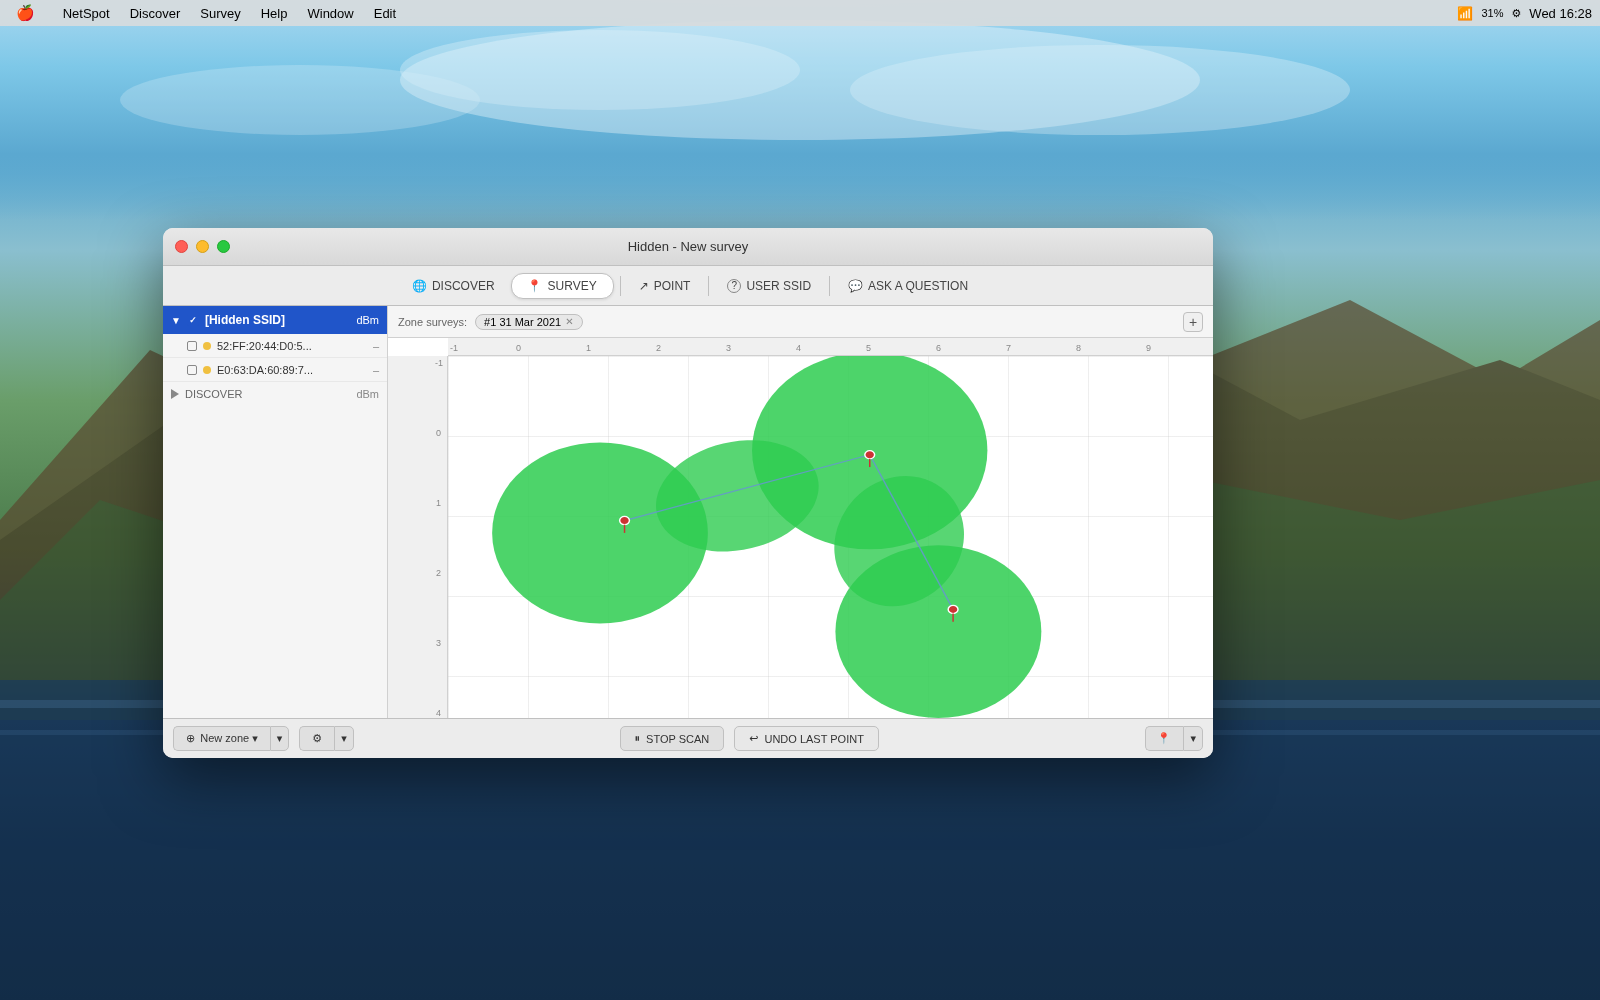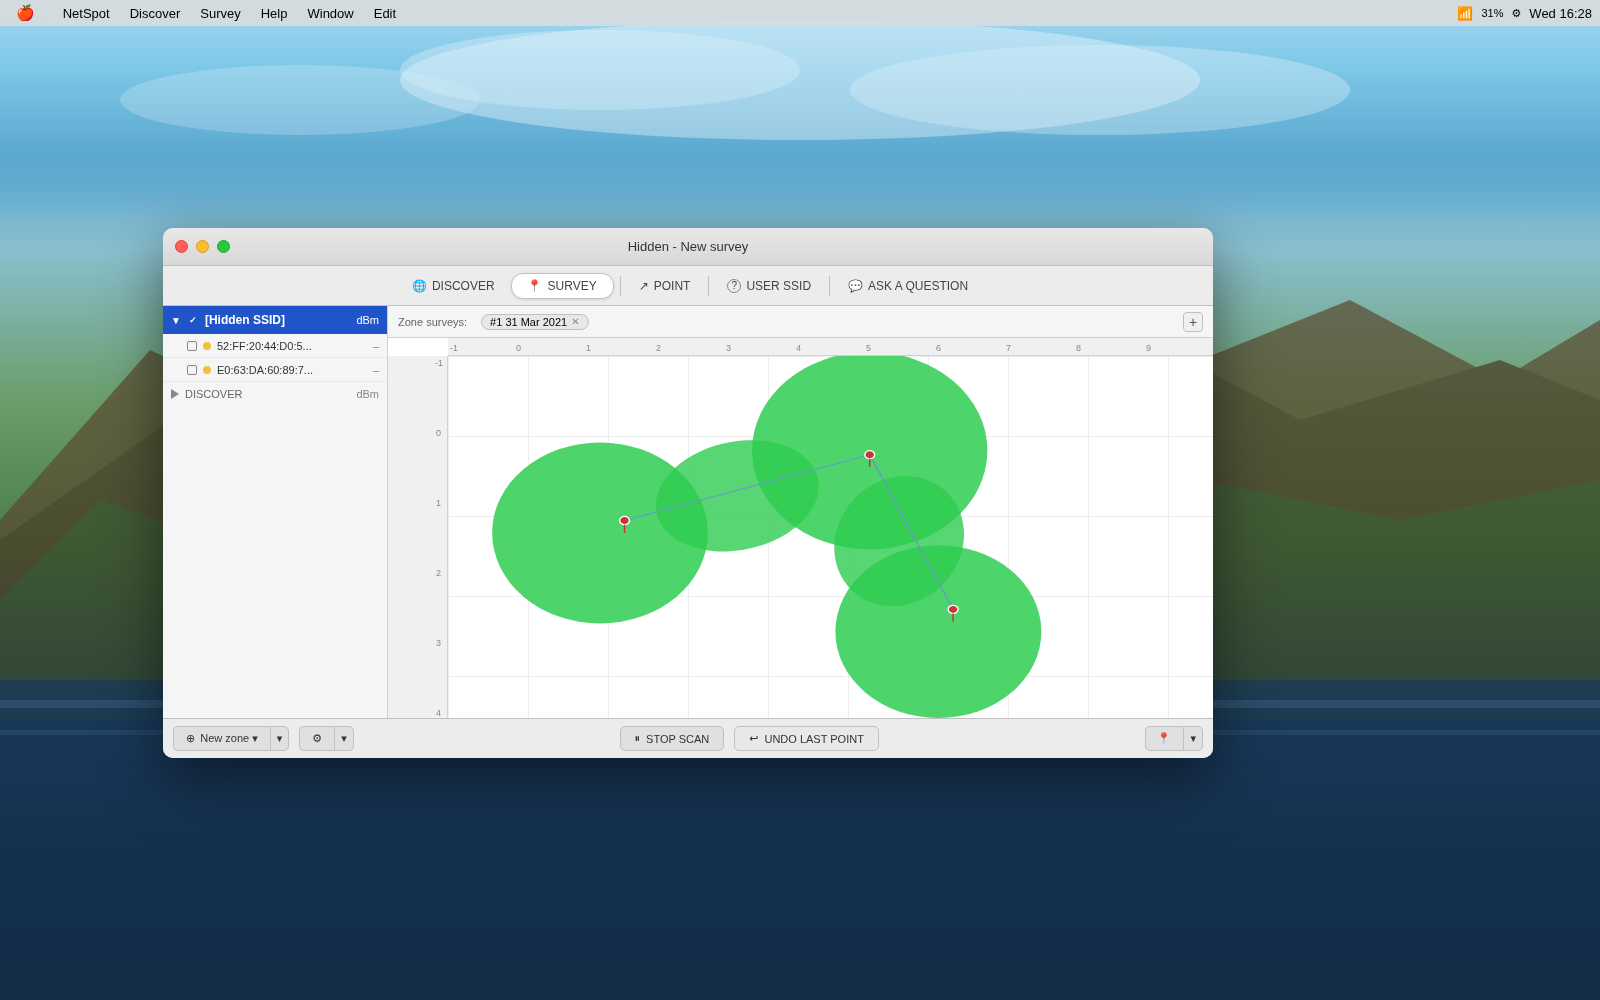--- a/index.html
+++ b/index.html
@@ -288,21 +288,21 @@
       flex-direction: column;
     }
 
     .map-toolbar {
       height: 32px;
       background: #f5f5f5;
       border-bottom: 1px solid #d0d0d0;
       display: flex;
       align-items: center;
       padding: 0 10px;
-      gap: 14px;
+      gap: 8px;
       flex-shrink: 0;
     }
 
     .zone-label {
       font-size: 11px;
       color: #666;
     }
 
     .zone-tag {
       background: #e8e8e8;

